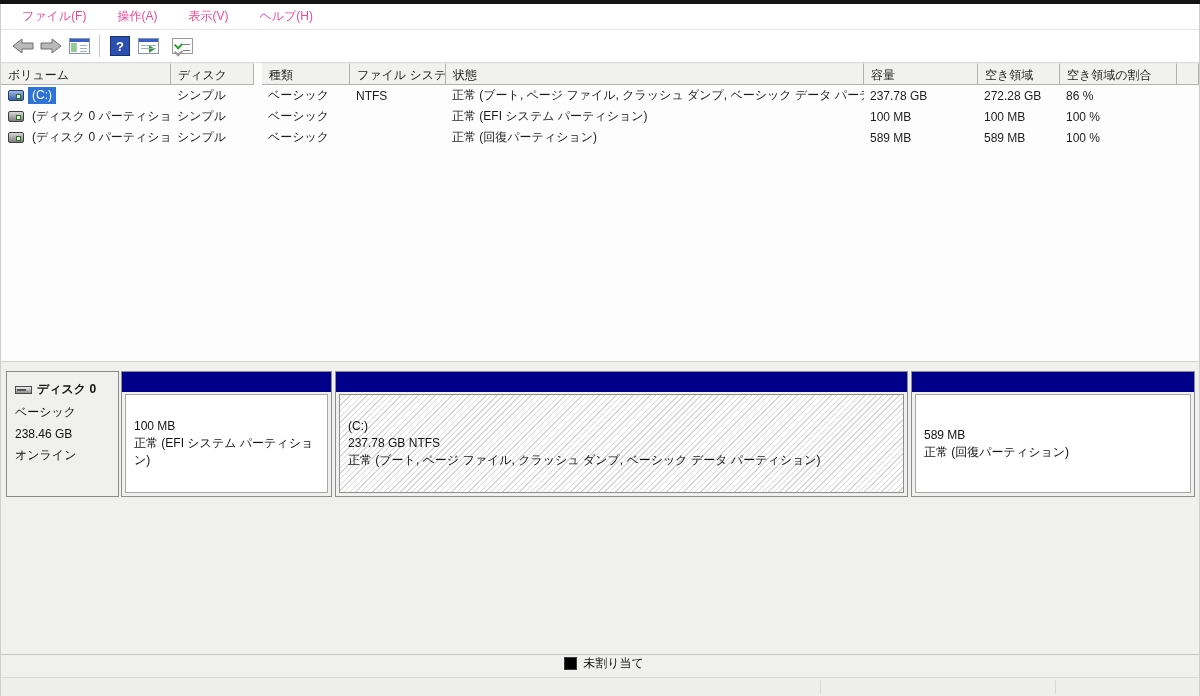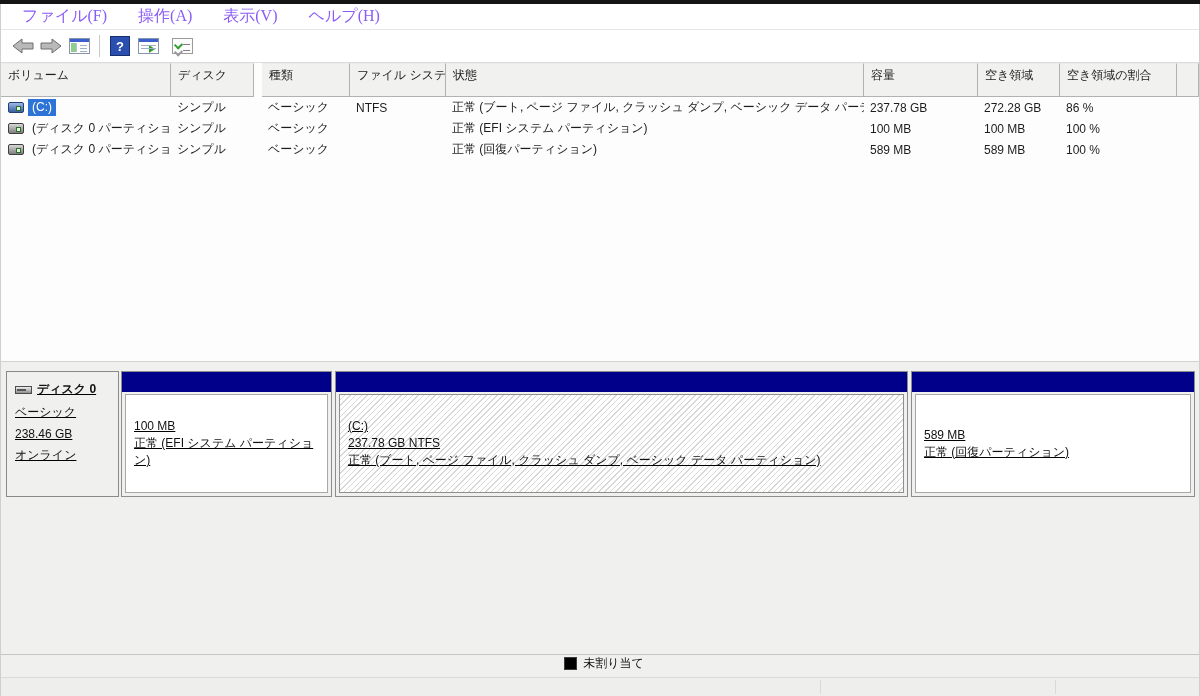--- a/index.html
+++ b/index.html
@@ -19,58 +19,58 @@
   .win-btn { width:46px; height:30px; display:flex; align-items:center; justify-content:center; cursor:default; }
   .glyph-min { width:13px; height:2px; background:#222; margin-left:10px;}
   .glyph-max { width:12px; height:12px; border:2px solid #222; }
   .glyph-close { position:relative; width:14px; height:14px; }
   .glyph-close::before,.glyph-close::after { content:""; position:absolute; left:-1px; top:6px; width:16px; height:2px; background:#222; }
   .glyph-close::before { transform:rotate(45deg); }
   .glyph-close::after { transform:rotate(-45deg); }
 
   
   .menubar { height:26px; display:flex; align-items:center; padding-left:10px; border-bottom:1px solid #e6e6e6; background:#fff; }
-  .menu-item { font-size:16px; color:#8b5cf6; padding:4px 11px 5px 11px; margin-right:9px;font-family:Liberation Serif, serif; }
+  .menu-item { font-size:12px; color:#ec4899; padding:4px 11px 5px 11px; margin-right:9px; }
 
   
   .toolbar { height:33px; display:flex; align-items:center; padding-left:8px; border-bottom:1px solid #dcdcdc; background:#fff; }
   .tb-btn { width:28px; height:26px; display:flex; align-items:center; justify-content:center; }
   .tb-sep { width:1px; height:22px; background:#c9c9c9; margin:0 6px; }
   .win-ico { width:21px; height:16px; border:1px solid #8894a8; background:#fff; position:relative; }
   .win-ico .bar { position:absolute; top:0; left:0; right:0; height:3px; background:#3a5fcd; }
   .win-ico .left-pane { position:absolute; top:4px; left:1px; width:6px; bottom:1px; background:#8fce8f; border-right:1px solid #b9c4d4; }
   .win-ico .right-arrow { position:absolute; top:6px; right:3px; width:0; height:0; border-top:4px solid transparent; border-bottom:4px solid transparent; border-left:6px solid #2f9e2f; }
   .win-ico .rows i { position:absolute; left:10px; right:2px; height:1px; background:#9fb0c8; }
   .help-ico { width:20px; height:20px; background:#2a4fae; border:1px solid #16306e; display:flex; align-items:center; justify-content:center;
               color:#fff; font-weight:bold; font-size:13px; }
   .check-ico { width:21px; height:16px; border:1px solid #9a9a9a; background:#fdfdfd; position:relative; }
   .check-ico::before { content:""; position:absolute; left:2px; top:3px; width:5px; height:4px; border-left:2px solid #2f9e2f; border-bottom:2px solid #2f9e2f; transform:rotate(-45deg); }
   .check-ico::after { content:""; position:absolute; left:2px; top:10px; width:5px; height:4px; border-left:2px solid #9a9a9a; border-bottom:2px solid #9a9a9a; transform:rotate(-45deg); }
   .check-ico .lines { position:absolute; left:10px; top:5px; right:2px; height:1px; background:#7f7f7f; box-shadow:0 6px 0 #7f7f7f; }
 
   
   .list-pane { height:298px; background:#fdfdfd; overflow:hidden; }
-  .header-row { display:flex; height:34px;border-radius:6px; }
+  .header-row { display:flex; height:22px;border-radius:6px; }
   .hcell { font-size:12px; color:#1c1c1c; background:#f1f1f0; padding:3px 4px 0 7px; white-space:nowrap; overflow:hidden;
            border-right:1px solid #b2b2b2; border-bottom:1px solid #b2b2b2; border-top:1px solid #ececec; }
   .vrow { display:flex; height:21px; align-items:center; font-size:12px; color:#1c1c1c; }
   .cell { padding-left:6px; white-space:nowrap; overflow:hidden; }
   .vol-cell { display:flex; align-items:center; gap:4px; }
   .disk-ico { width:16px; height:11px; flex:0 0 16px; background:linear-gradient(#d7d7d7,#7e7e7e); border:1px solid #3f3f3f; border-radius:2px; position:relative; margin-left:7px; }
   .disk-ico::after { content:""; position:absolute; right:2px; top:3px; width:3px; height:3px; background:#d9ffd9; border:1px solid #2f6a2f; }
   .disk-ico.blue { background:linear-gradient(#9db9e6,#3a5f9e); border-color:#23406e; }
   .vol-label { padding:1px 4px 2px 4px; }
   .vol-label.selected { background:#2e74d6; color:#fff; }
 
   
   .w0{width:170px;} .w1{width:83px;} .w2{width:88px;margin-left:8px;} .w3{width:96px;} .w4{width:418px;}
   .w5{width:114px;} .w6{width:82px;} .w7{width:117px;} .wf{flex:1;}
 
   
-  .lower { flex:1; position:relative; background:#f0f0ef; border-top:1px solid #d2d2d2;text-decoration:underline; }
+  .lower { flex:1; position:relative; background:#f0f0ef; border-top:1px solid #d2d2d2; }
   .disk-row { display:flex; margin:9px 4px 0 5px; height:126px; }
   .disk-info { width:113px; flex:0 0 113px; border:1px solid #8a8a8a; background:#f0f0ef; padding:9px 4px 0 8px; font-size:12px; color:#111; }
   .disk-info .name-row { display:flex; align-items:center; gap:5px; font-weight:bold; }
   .hd-ico { width:17px; height:8px; background:linear-gradient(#efefef,#8d8d8d); border:1px solid #4c4c4c; position:relative; }
   .hd-ico::after { content:""; position:absolute; left:1px; top:2px; width:9px; height:2px; background:#555; }
   .disk-info .iline { margin-top:6px; }
   .partitions { flex:1; display:flex; margin-left:2px; gap:3px; }
   .part { display:flex; flex-direction:column; border:1px solid #8d8d8d; background:#f0f0ef; }
   .part-head { height:20px; flex:0 0 20px; background:#00008B; }
   .part-body { flex:1; margin:2px 3px 3px 3px; background:#fff; border:1px solid #a8a8a8;

